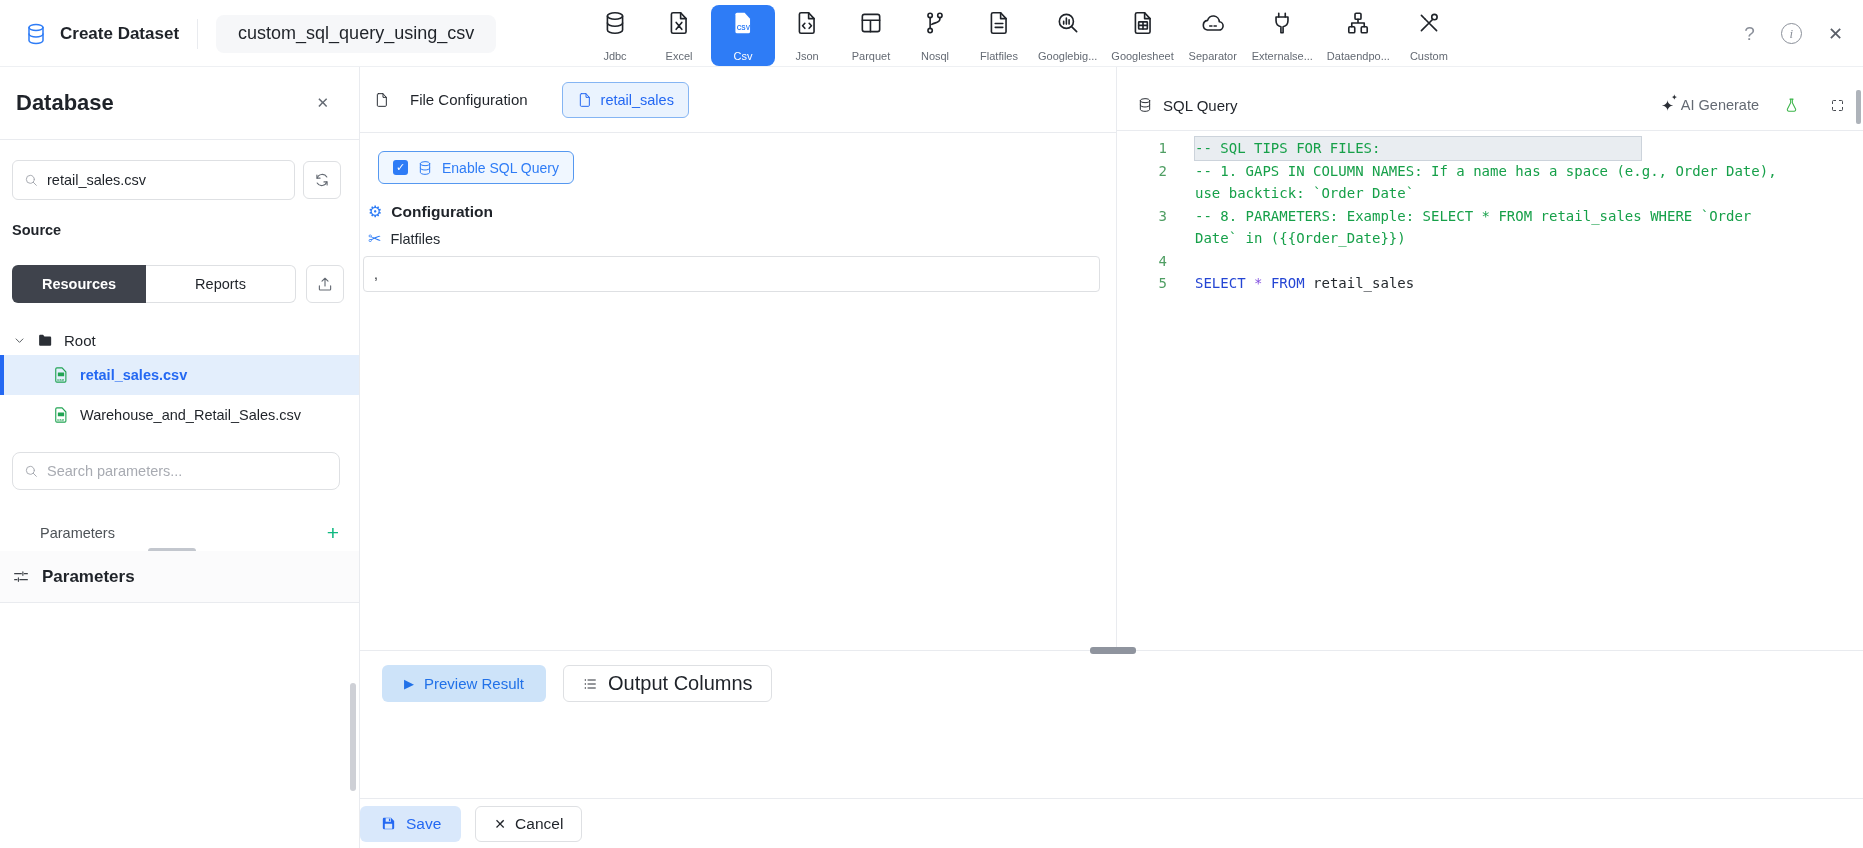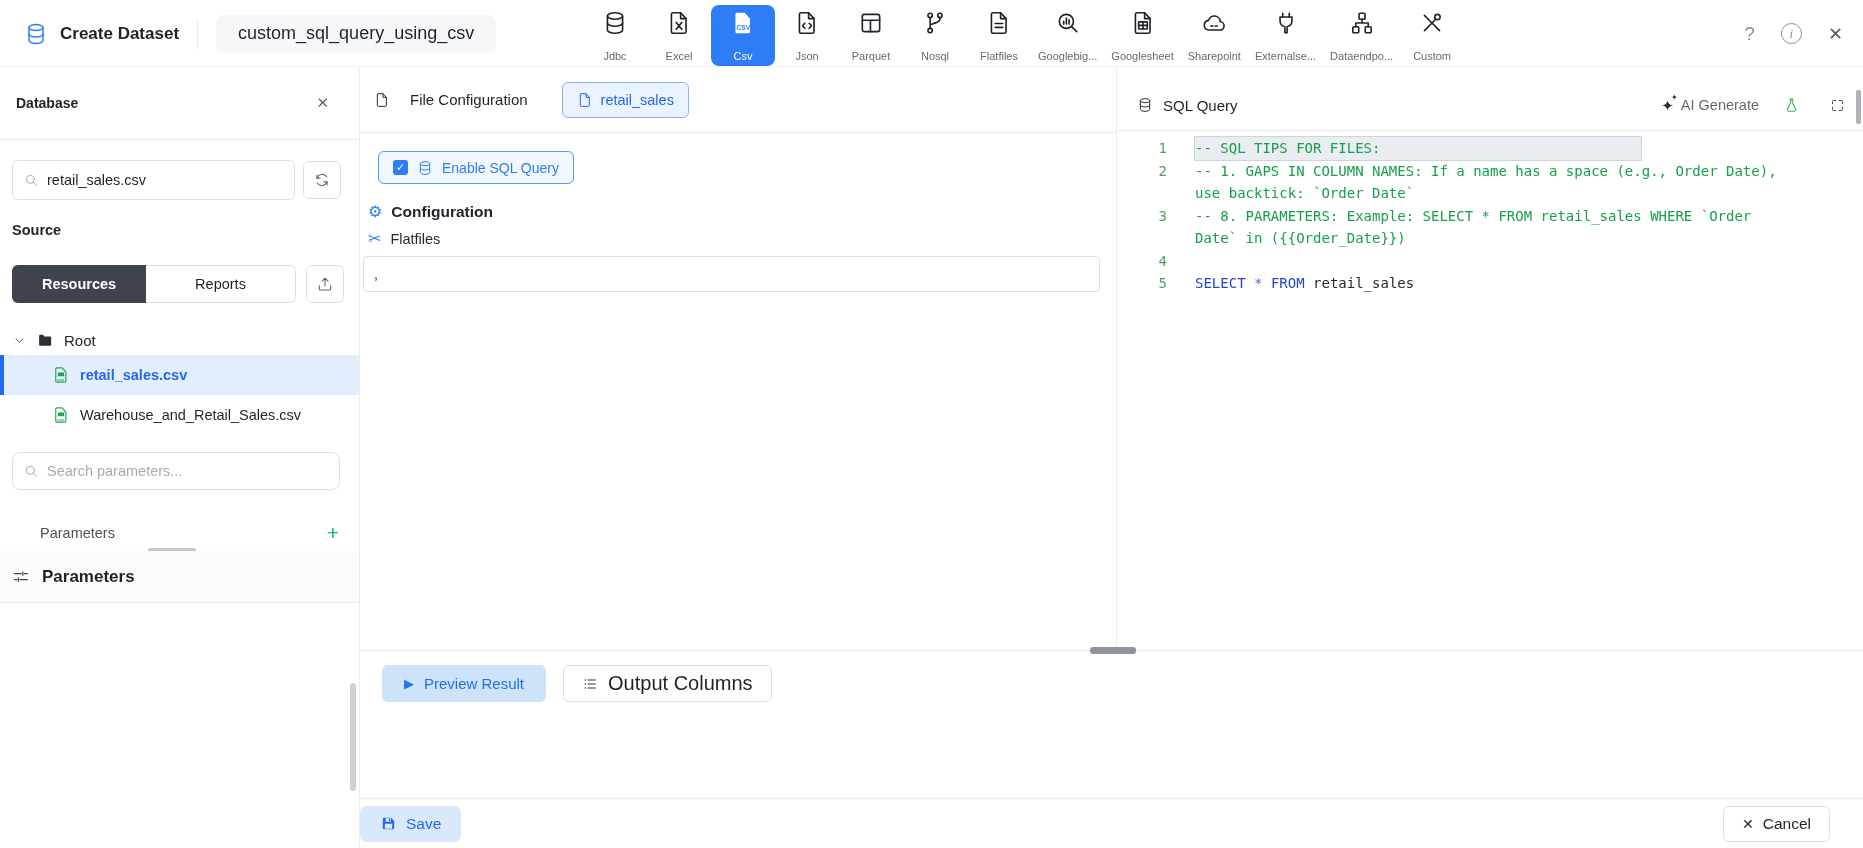--- a/index.html
+++ b/index.html
@@ -38,21 +38,21 @@
   .tb-info{ width:21px; height:21px; border:1.5px solid #8a8f99; border-radius:50%;
     font-size:13px; color:#8a8f99; display:flex; align-items:center; justify-content:center;
     font-family:"Liberation Serif", serif; font-style:italic; cursor:pointer; }
   .tb-close{ font-size:18px; color:#5a5f68; cursor:pointer; }
 
   
   .sidebar{ position:absolute; left:0; top:67px; width:360px; bottom:0;
     border-right:1px solid var(--border-light); background:#fff; }
   .sb-header{ height:73px; border-bottom:1px solid var(--border-light);
     display:flex; align-items:center; justify-content:space-between; padding:0 30px 0 16px; }
-  .sb-title{ font-size:14px; font-weight:bold; }
+  .sb-title{ font-size:22px; font-weight:bold; }
   .sb-close{ font-size:15px; color:var(--muted); cursor:pointer; }
   .sb-search-row{ display:flex; align-items:center; padding:20px 0 0 12px; gap:8px; }
   .input{ display:flex; align-items:center; gap:8px; border:1px solid var(--border);
     border-radius:6px; background:#fff; padding:0 10px; }
   .sb-search{ width:283px; height:40px; }
   .input input{ border:none; outline:none; flex:1; font-size:14.5px; color:var(--text);
     font-family:"Liberation Sans", sans-serif; background:transparent; min-width:0; }
   .input input::placeholder{ color:#a8abb2; }
   .icon-btn{ width:38px; height:38px; border:1px solid var(--border); border-radius:6px;
     display:flex; align-items:center; justify-content:center; color:var(--muted);
@@ -154,21 +154,21 @@
   .preview-btn{ height:37px; display:flex; align-items:center; gap:10px; padding:0 22px;
     background:var(--preview-bg); border:none; border-radius:6px; color:#2171e8;
     font-size:15px; cursor:pointer; font-family:"Liberation Sans", sans-serif; }
   .preview-btn .play{ font-size:13px; }
   .outcols-btn{ height:37px; display:flex; align-items:center; gap:10px; padding:0 18px;
     background:#fff; border:1px solid var(--border); border-radius:6px; color:var(--text);
     font-size:20px; cursor:pointer; font-family:"Liberation Sans", sans-serif; }
   .outcols-btn .list-ic{ color:#2b2f36; }
   .footer{ position:absolute; left:360px; top:798px; right:0; bottom:0;
     border-top:1px solid var(--border-light); background:#fff;
-    display:flex; align-items:center; justify-content:space-between; gap:14px; padding-right:33px; }
+    display:flex; align-items:center; justify-content:flex-start; gap:14px; padding-right:33px; }
   .save-btn{ height:36px; display:flex; align-items:center; gap:9px; padding:0 20px;
     background:var(--save-bg); border:none; border-radius:6px; color:var(--accent-text);
     font-size:15.5px; cursor:pointer; font-family:"Liberation Sans", sans-serif; }
   .cancel-btn{ height:36px; display:flex; align-items:center; gap:9px; padding:0 18px;
     background:#fff; border:1px solid var(--border); border-radius:6px; color:var(--text);
     font-size:15.5px; cursor:pointer; font-family:"Liberation Sans", sans-serif; }
   .cancel-btn .x{ font-size:14px; }
 </style>
 </head>
 <body>
@@ -279,21 +279,21 @@
           </span>
           <span class="st-label">Googlesheet</span>
         </div>
         <div class="src-type">
           <span class="st-icon">
             <svg class="ic" width="26" height="26" viewBox="0 0 24 24">
               <path d="M6.8 18.5h10.4a3.8 3.8 0 0 0 .6-7.6A5.5 5.5 0 0 0 7 9.6a4.5 4.5 0 0 0-.2 8.9z"></path>
               <path d="M9 14.8h2M13 14.8h2"></path>
             </svg>
           </span>
-          <span class="st-label">Sharepoint</span>
+          <span class="st-label">Separator</span>
         </div>
         <div class="src-type">
           <span class="st-icon">
             <svg class="ic" width="26" height="26" viewBox="0 0 24 24">
               <path d="M9 6.5V3M15 6.5V3"></path>
               <path d="M6.5 6.5h11V10a5.5 5.5 0 0 1-4.5 5.4V21h-2v-5.6A5.5 5.5 0 0 1 6.5 10z"></path>
             </svg>
           </span>
           <span class="st-label">Externalse...</span>
         </div>

